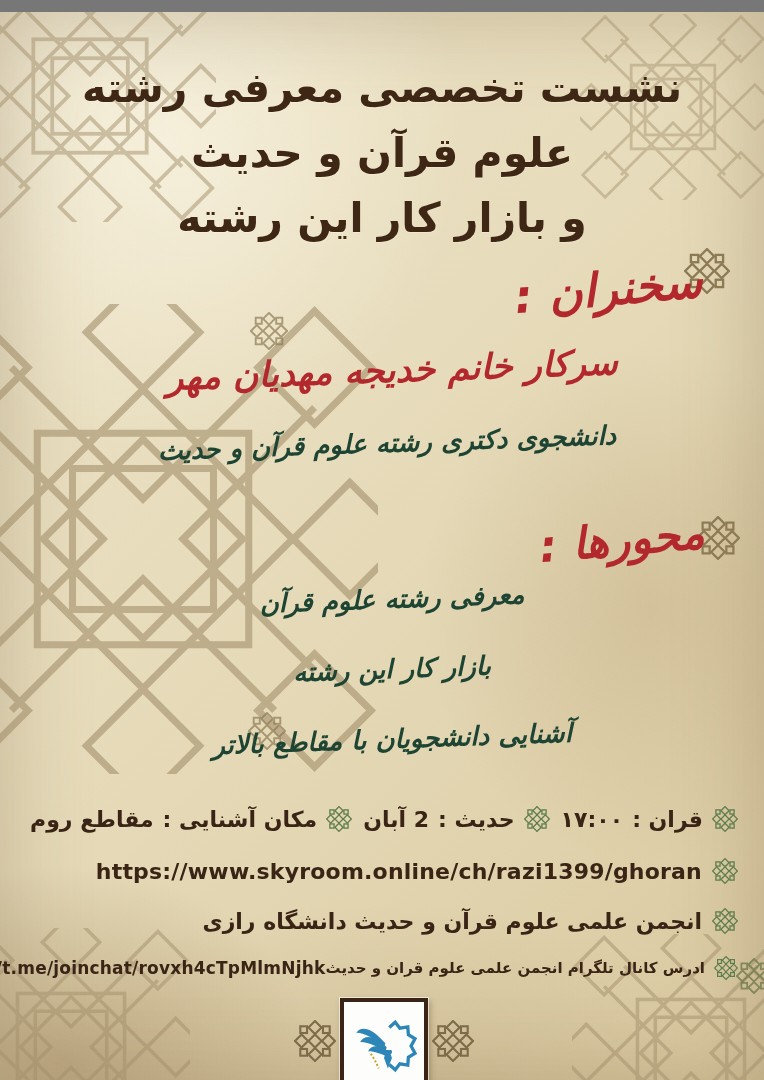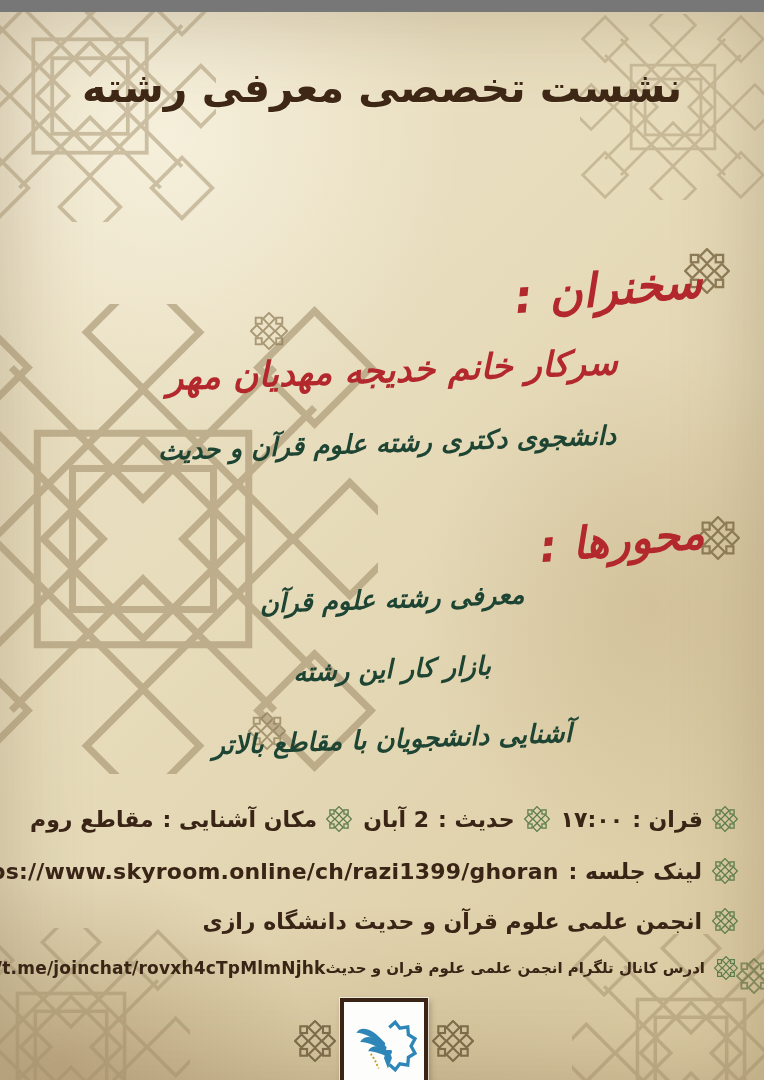--- a/index.html
+++ b/index.html
@@ -177,20 +177,22 @@
       </svg>
     </div>
   <div class="deco rosette-icon" style="left:736px;top:946px;width:36px;height:36px;opacity:.8;color:#6f7a4e;">
     <svg class="fit">
         <use href="#rosette"></use>
       </svg>
     </div>
 
   <header class="title">
     <div>نشست تخصصی معرفی رشته</div>
+    <div>علوم قرآن و حدیث</div>
+    <div>و بازار کار این رشته</div>
   </header>
 
   <div class="deco rosette-icon" style="left:684px;top:236px;width:46px;height:46px;">
     <svg class="fit">
         <use href="#rosette"></use>
       </svg>
     </div>
   <div class="calli red speaker-label">سخنران :</div>
   <div class="calli red speaker-name">سرکار خانم خدیجه مهدیان مهر</div>
   <div class="calli green speaker-desc">دانشجوی دکتری رشته علوم قرآن و حدیث</div>
@@ -236,21 +238,20 @@
       <span>مقاطع روم</span>
     </span>
   </div>
 
   <div class="info-row row-link">
     <span class="bullet star-icon">
         <svg class="fit">
           <use href="#rosette"></use>
         </svg>
       </span>
-    <span>لینک جلسه :</span>
     <span class="ltr url">https://www.skyroom.online/ch/razi1399/ghoran</span>
   </div>
 
   <div class="info-row row-org">
     <span class="bullet star-icon">
         <svg class="fit">
           <use href="#rosette"></use>
         </svg>
       </span>
     <span>انجمن علمی علوم قرآن و حدیث دانشگاه رازی</span>

